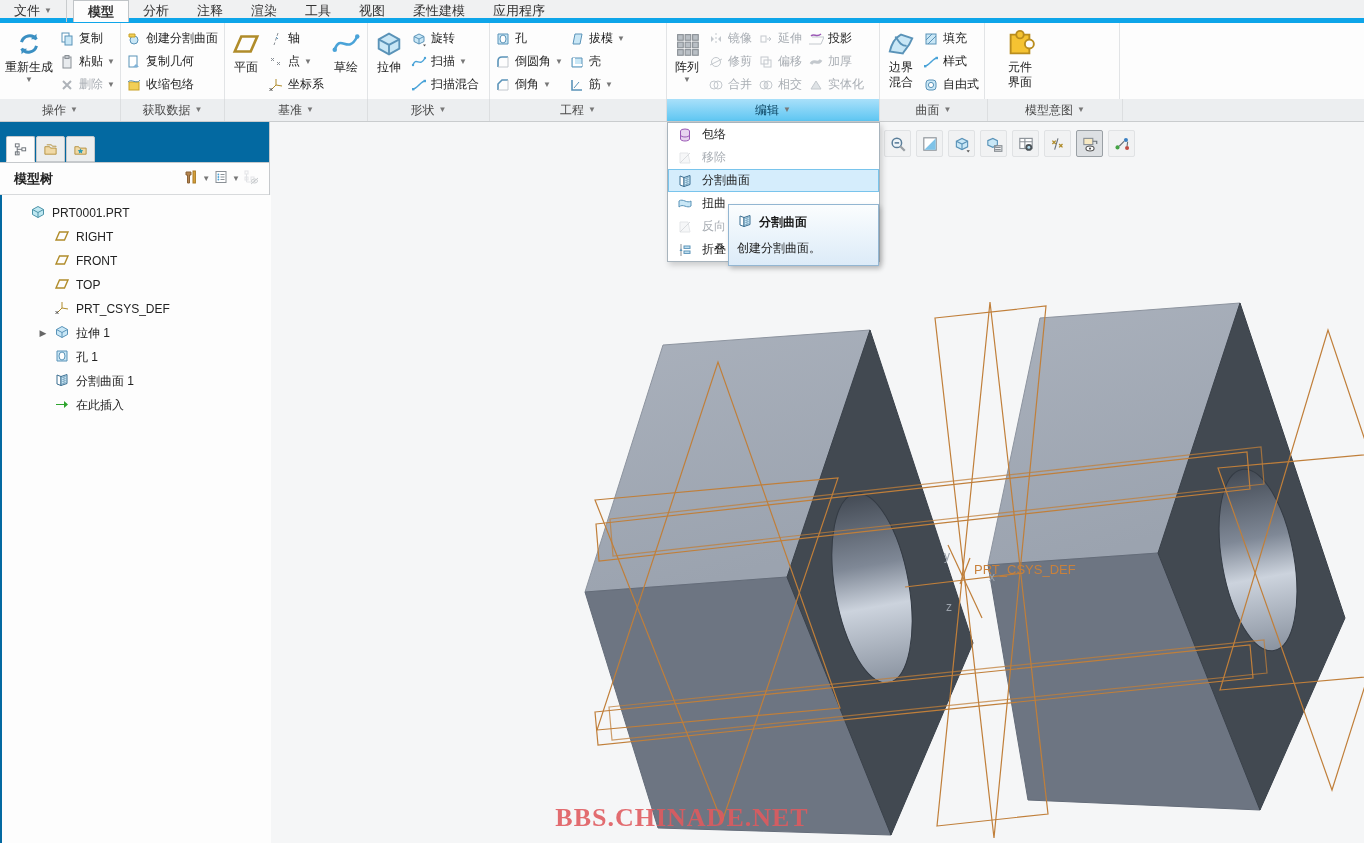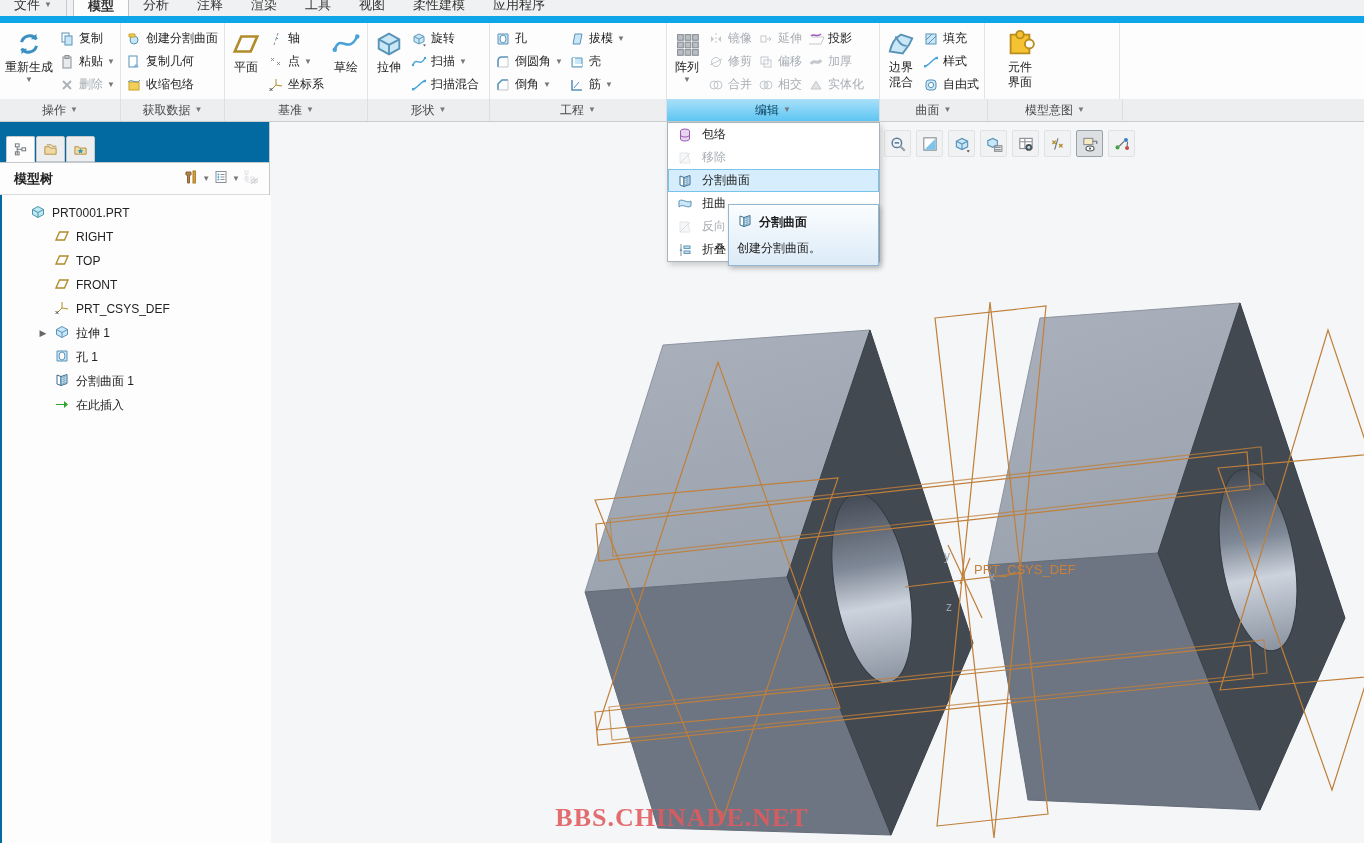--- a/index.html
+++ b/index.html
@@ -2,21 +2,21 @@
 <html><head>
 <meta charset="utf-8">
 <style>
   * { margin:0; padding:0; box-sizing:border-box; }
   html,body { background:#dfe2e4; }
   body { font-family:"Liberation Sans","DejaVu Sans",sans-serif; }
   #stage { position:relative; width:1364px; height:843px; overflow:hidden; background:#f5f6f7; }
 
   
   .tabbar { position:absolute; left:0; top:0; width:1364px; height:23px; background:#f0f1f2;
-            border-bottom:7px solid #0ea5e9; display:flex; align-items:flex-end; }
+            border-bottom:5px solid #0ea5e9; display:flex; }
   .tab { height:22px; padding:0 14px; display:flex; align-items:center; gap:4px; font-size:13px;
          color:#333; cursor:default; }
   .tab.file { border-right:1px solid #c9ccce; margin-right:6px; }
   .tab.active { background:#fdfdfd; border:1px solid #c0c4c7; border-bottom:none; font-weight:bold; }
   .dd { font-size:8px; color:#777; line-height:1; }
 
   
   .ribbon { position:absolute; left:0; top:23px; width:1364px; height:76px; background:#fdfdfd; display:flex; }
   .rgroup { height:76px; border-right:1px solid #e2e4e6; display:flex; align-items:flex-start; padding:2px 2px 0 2px; }
   .bigbtn { height:72px; display:flex; flex-direction:column; align-items:center; justify-content:flex-start;
@@ -578,28 +578,28 @@
           <span><svg width="16" height="16" viewBox="0 0 16 16">
               <path d="M2 12 5.5 4 14 4 10.5 12Z" fill="none" stroke="#b08c2a" stroke-width="1.4"></path>
             </svg></span>
           <span>RIGHT</span>
         </div>
         <div class="titem" style="padding-left: 36px;">
           <span class="texp"></span>
           <span><svg width="16" height="16" viewBox="0 0 16 16">
               <path d="M2 12 5.5 4 14 4 10.5 12Z" fill="none" stroke="#b08c2a" stroke-width="1.4"></path>
             </svg></span>
-          <span>TOP</span>
+          <span>FRONT</span>
         </div>
         <div class="titem" style="padding-left: 36px;">
           <span class="texp"></span>
           <span><svg width="16" height="16" viewBox="0 0 16 16">
               <path d="M2 12 5.5 4 14 4 10.5 12Z" fill="none" stroke="#b08c2a" stroke-width="1.4"></path>
             </svg></span>
-          <span>FRONT</span>
+          <span>TOP</span>
         </div>
         <div class="titem" style="padding-left: 36px;">
           <span class="texp"></span>
           <span><svg width="16" height="16" viewBox="0 0 16 16">
               <path d="M8 8 8 2M8 8 14 9M8 8 3 13" stroke="#b08c2a" fill="none"></path>
               <path d="M1.5 11l3 3M4.5 11l-3 3" stroke="#555"></path>
             </svg></span>
           <span>PRT_CSYS_DEF</span>
         </div>
         <div class="titem" style="padding-left: 36px;">

